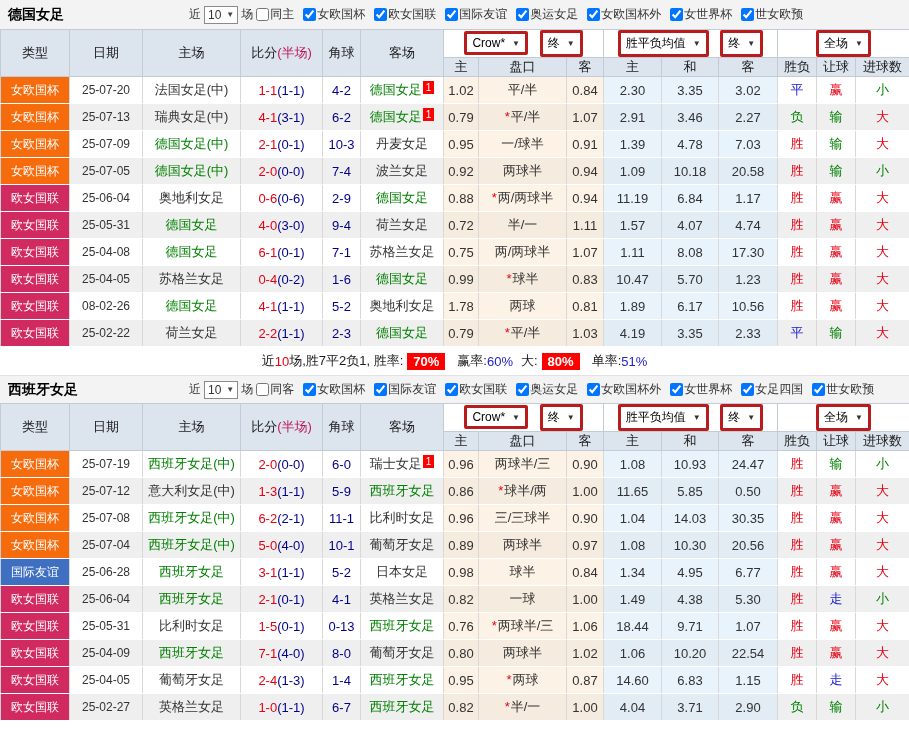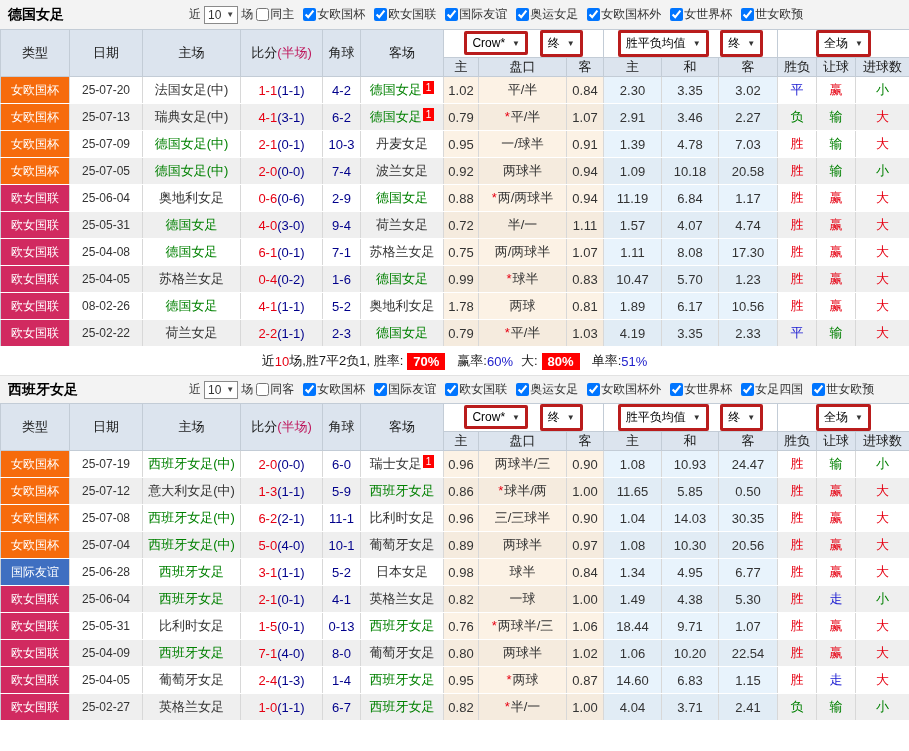--- a/index.html
+++ b/index.html
@@ -645,21 +645,21 @@
             <td class="date">25-02-27</td>
             <td><span>英格兰女足</span></td>
             <td><span class="score-main">1-0</span><span class="score-half">(1-1)</span></td>
             <td class="corner">6-7</td>
             <td><span class="team-green">西班牙女足</span></td>
             <td class="asian">0.82</td>
             <td class="asian"><span class="star">*</span><span>半/一</span></td>
             <td class="asian">1.00</td>
             <td class="euro">4.04</td>
             <td class="euro">3.71</td>
-            <td class="euro">2.41</td>
+            <td class="euro">2.90</td>
             <td class="res" style="color: rgb(0, 128, 0);">负</td>
             <td class="res" style="color: rgb(0, 128, 0);">输</td>
             <td class="res" style="color: rgb(0, 128, 0);">小</td>
           </tr>
         </tbody>
     </table>
   </section>
 
 </div>
 

